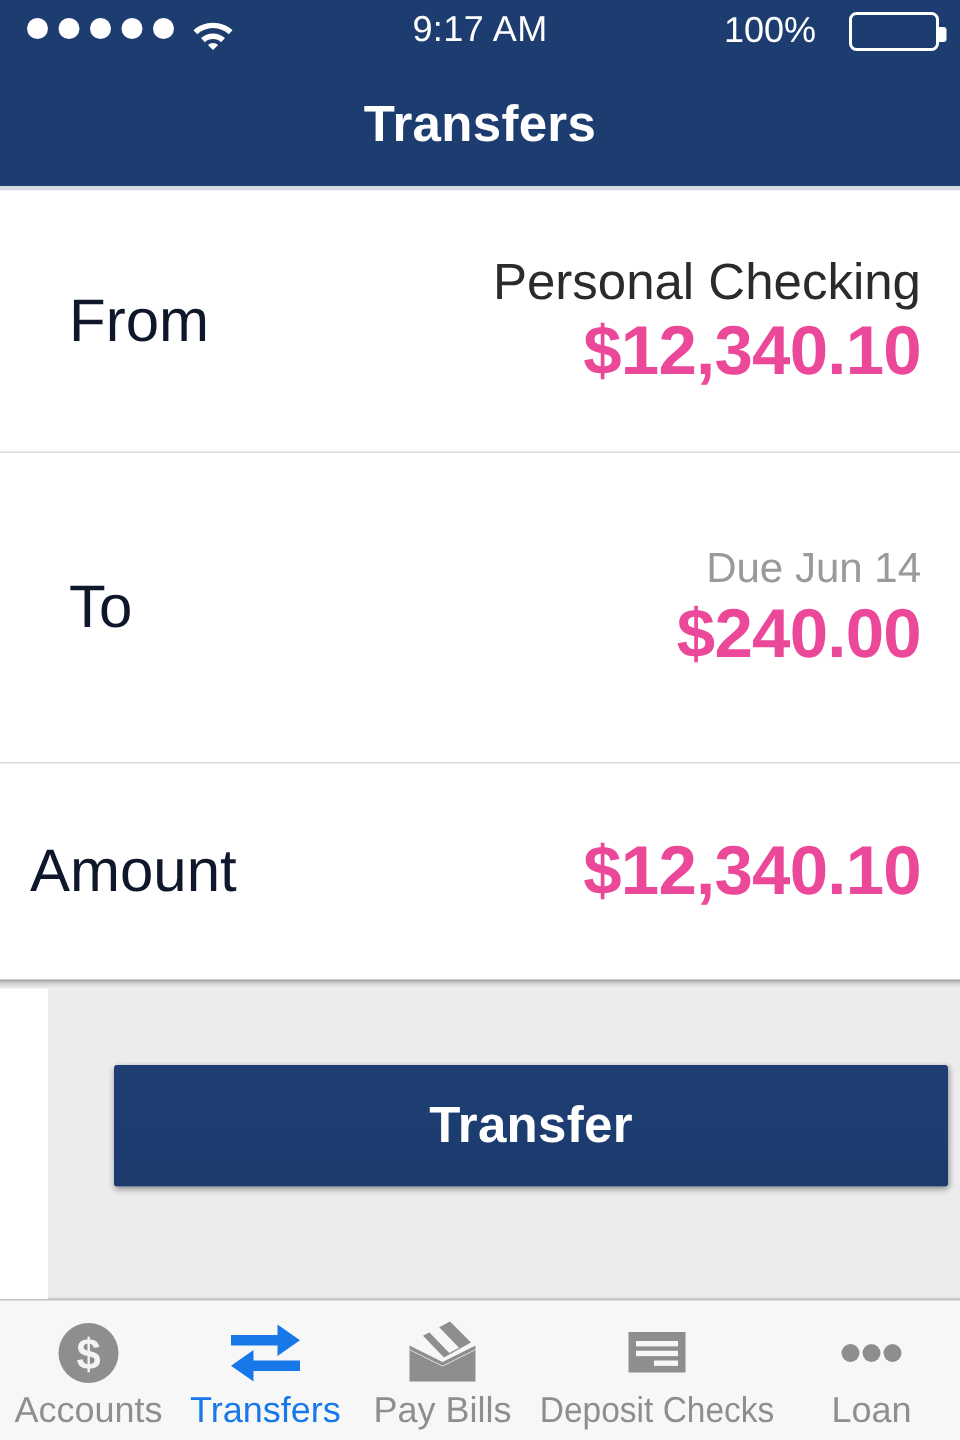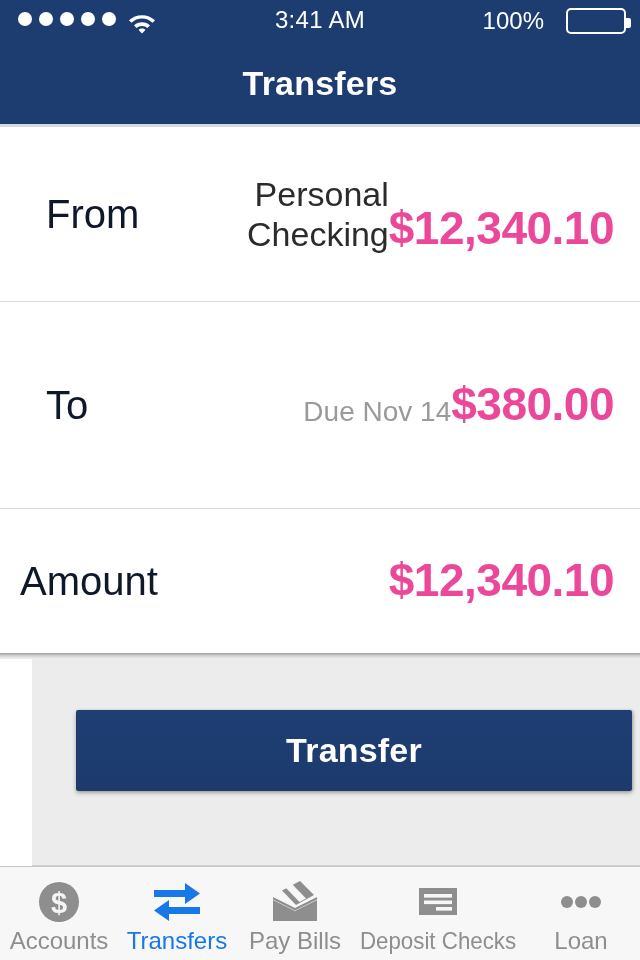--- a/index.html
+++ b/index.html
@@ -50,21 +50,21 @@
     position:relative; width:640px;
     display:flex; align-items:center; justify-content:space-between;
     padding:0 26px 0 46px;
     border-bottom:1px solid #d9d9d9;
   }
   .row.from   { height:175px; }
   .row.to     { height:207px; }
   .row.amount { height:143px; border-bottom:none;padding-left:20px; }
 
   .row-label { font-size:40px; color:#0f172a; font-weight:300; line-height:1; }
-  .row-values { text-align:right; display:flex; align-items:flex-end; }
+  .row-values { text-align:right; display:flex; flex-direction:column; align-items:flex-end; }
   .val-name { font-size:34px; color:#2b2b2b; font-weight:300; line-height:1.18; }
   .val-sub  { font-size:28px; color:#9a9a9a; font-weight:300; line-height:1.3; }
   .val-amt  { font-size:46px; color:#ec4899; font-weight:bold; line-height:1.12; letter-spacing:-.5px; }
   .row.amount .val-amt { font-size:46px; }
 
   .rows-shadow {
     position:absolute; top:653px; left:0; width:640px; height:6px;
     background:linear-gradient(to bottom,#9a9a9a 0%,#c9c9c9 35%,#e2e2e2 70%,#ececec 100%);
   }
 
@@ -112,21 +112,21 @@
         <i></i>
         <i></i>
         <i></i>
         <i></i>
     </div>
     <svg class="wifi" viewBox="0 0 34 24">
       <path d="M17 5.2c5 0 9.6 1.9 13 5l-2.5 2.6C24.6 10.1 21 8.6 17 8.6s-7.6 1.5-10.5 4.2L4 10.2c3.4-3.1 8-5 13-5z" fill="#fff"></path>
       <path d="M17 12.3c3.1 0 5.9 1.2 8 3.1l-2.6 2.7c-1.4-1.3-3.3-2.1-5.4-2.1s-4 .8-5.4 2.1L9 15.4c2.1-1.9 4.9-3.1 8-3.1z" fill="#fff"></path>
       <path d="M17 18.6c1.3 0 2.5.5 3.4 1.4L17 23.4l-3.4-3.4c.9-.9 2.1-1.4 3.4-1.4z" fill="#fff"></path>
     </svg>
-    <div class="clock">3:41 AM</div>
+    <div class="clock">9:17 AM</div>
     <div class="batt-wrap">
       <span class="batt-pct">100%</span>
       <span class="batt"><span class="fill"></span></span>
     </div>
   </div>
 
   <div class="navbar">
     <div class="title">Transfers</div>
   </div>
   <div class="nav-sep"></div>
@@ -137,22 +137,22 @@
       <div class="row-label">From</div>
       <div class="row-values">
         <div class="val-name">Personal Checking</div>
         <div class="val-amt">$12,340.10</div>
       </div>
     </div>
 
     <div class="row to">
       <div class="row-label">To</div>
       <div class="row-values">
-        <div class="val-sub">Due Nov 14</div>
-        <div class="val-amt">$380.00</div>
+        <div class="val-sub">Due Jun 14</div>
+        <div class="val-amt">$240.00</div>
       </div>
     </div>
 
     <div class="row amount">
       <div class="row-label">Amount</div>
       <div class="row-values">
         <div class="val-amt">$12,340.10</div>
       </div>
     </div>
 

